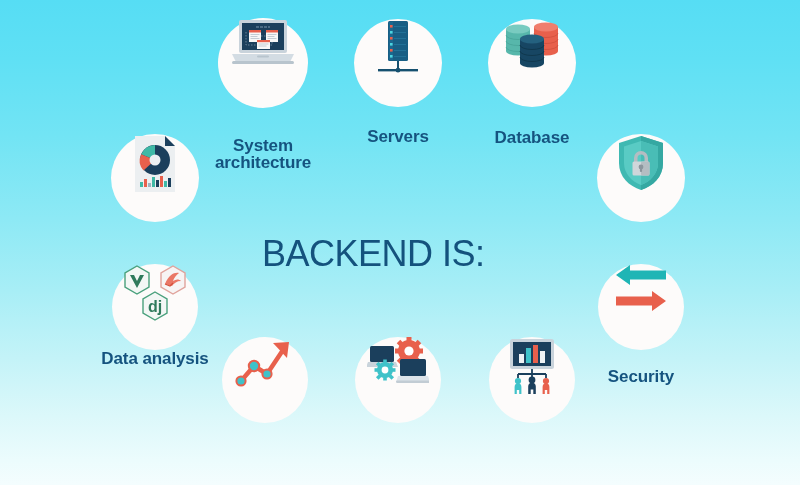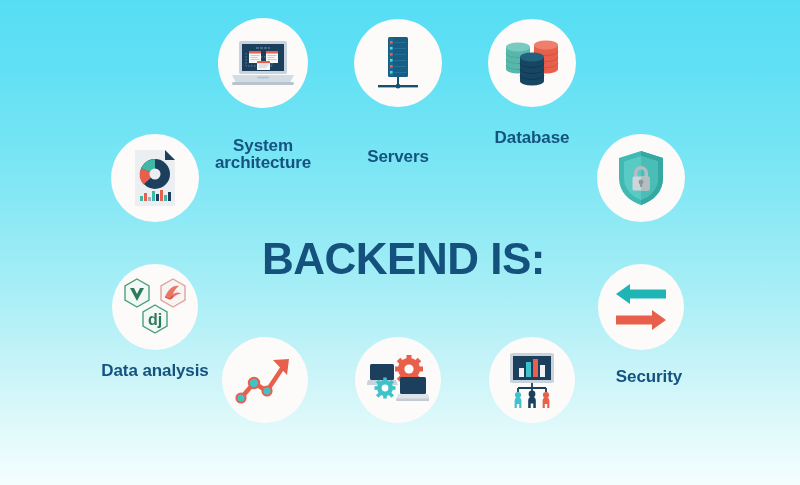--- a/index.html
+++ b/index.html
@@ -32,21 +32,20 @@
     height: 0;
   }
   .circle {
     position: absolute;
     border-radius: 50%;
     background: #fdfbfa;
     left: 50%;
     top: 0;
     transform: translateX(-50%);
     display: flex;
-    align-items: center;
     justify-content: center;
     text-decoration: underline;
   }
   .label {
     position: absolute;
     left: 50%;
     transform: translateX(-50%);
     color: #15537f;
     font-weight: bold;
     font-size: 17px;
@@ -54,22 +53,22 @@
     text-align: center;
     white-space: pre;
     letter-spacing: -0.1px;
   }
 
   
   #title {
     position: absolute;
     left: 262px;
     top: 207px;
-    font-size: 44px;
-    font-weight: bold;
+    font-size: 36px;
+    font-weight: normal;
     color: #14527d;
     letter-spacing: -0.5px;
     line-height: 46px;
     white-space: pre;
   }
 
   .ico { display:block; }
 </style>
 </head>
 <body>
@@ -140,21 +139,21 @@
           <rect x="19" y="19" width="12" height="0.9"></rect>
           <rect x="19" y="25" width="12" height="0.9"></rect>
           <rect x="19" y="31" width="12" height="0.9"></rect>
           <rect x="19" y="37" width="12" height="0.9"></rect>
         </g>
         <rect x="22" y="42" width="2" height="9" fill="#16506f"></rect>
         <rect x="3" y="50" width="40" height="2.4" fill="#16506f"></rect>
         <circle cx="23" cy="51.2" r="2.4" fill="#16506f"></circle>
       </svg>
     </div>
-    <div class="label" style="top:129px;">Servers</div>
+    <div class="label" style="top:109px;">Servers</div>
   </div>
 
   <div class="node" style="left:532px; top:19px;">
     <div class="circle" style="width:88px;height:88px;">
       <svg class="ico" width="60" height="52" viewBox="0 0 60 52">
 
         <g>
           <rect x="4" y="10" width="24" height="22" fill="#57b7ab"></rect>
           <ellipse cx="16" cy="32" rx="12" ry="4.5" fill="#57b7ab"></ellipse>
           <ellipse cx="16" cy="10" rx="12" ry="4.5" fill="#79cbc0"></ellipse>
@@ -207,39 +206,39 @@
           <rect x="13" y="45" width="3" height="8" fill="#e8604c"></rect>
           <rect x="17" y="49" width="3" height="4" fill="#9fb3c0"></rect>
           <rect x="21" y="43" width="3" height="10" fill="#3fb9a6"></rect>
           <rect x="25" y="46" width="3" height="7" fill="#1b3f5c"></rect>
           <rect x="29" y="42" width="3" height="11" fill="#e8604c"></rect>
           <rect x="33" y="47" width="3" height="6" fill="#3fb9a6"></rect>
           <rect x="37" y="44" width="3" height="9" fill="#1b3f5c"></rect>
         </g>
       </svg>
     </div>
-    <div class="label" style="top:228px;">Data analysis</div>
+    <div class="label" style="top:216px;">Data analysis</div>
   </div>
 
   <div class="node" style="left:641px; top:134px;">
     <div class="circle" style="width:88px;height:88px;">
       <svg class="ico" width="52" height="58" viewBox="0 0 52 58">
         <path d="M26 2 L48 9 V29 C48 43 38 52 26 56 C14 52 4 43 4 29 V9 Z" fill="#3fb9b2"></path>
         <path d="M26 2 L48 9 V29 C48 43 38 52 26 56 Z" fill="#35a8a2"></path>
         <path d="M26 7 L43 12.5 V29 C43 40 35 47.5 26 51 C17 47.5 9 40 9 29 V12.5 Z" fill="#59cbc4"></path>
         <path d="M26 7 L43 12.5 V29 C43 40 35 47.5 26 51 Z" fill="#49bdb6"></path>
 
         <path d="M26 17 a7 7 0 0 1 7 7 v4 h-3.5 v-4 a3.5 3.5 0 0 0 -7 0 v4 H19 v-4 a7 7 0 0 1 7 -7 z" fill="#b4bdc2"></path>
         <rect x="17.5" y="27.5" width="17" height="14" rx="1.5" fill="#cfd6da"></rect>
         <rect x="26" y="27.5" width="8.5" height="14" rx="1.5" fill="#b4bdc2"></rect>
         <circle cx="26" cy="33" r="2.4" fill="#8b969d"></circle>
         <rect x="24.9" y="33" width="2.2" height="5" rx="1" fill="#8b969d"></rect>
       </svg>
     </div>
-    <div class="label" style="top:234px;margin-left:8px;">Security</div>
+    <div class="label" style="top:234px;">Security</div>
   </div>
 
   <div class="node" style="left:155px; top:264px;">
     <div class="circle" style="width:86px;height:86px;">
       <svg class="ico" width="68" height="60" viewBox="0 0 68 60">
 
         <g>
           <path d="M16 2 L28 9 V23 L16 30 L4 23 V9 Z" fill="#f3f7f5" stroke="#49a07c" stroke-width="1.4"></path>
           <path d="M9 11 H13 L16 17 L19 11 H23 L16 24 Z" fill="#2f7a5c"></path>
         </g>

